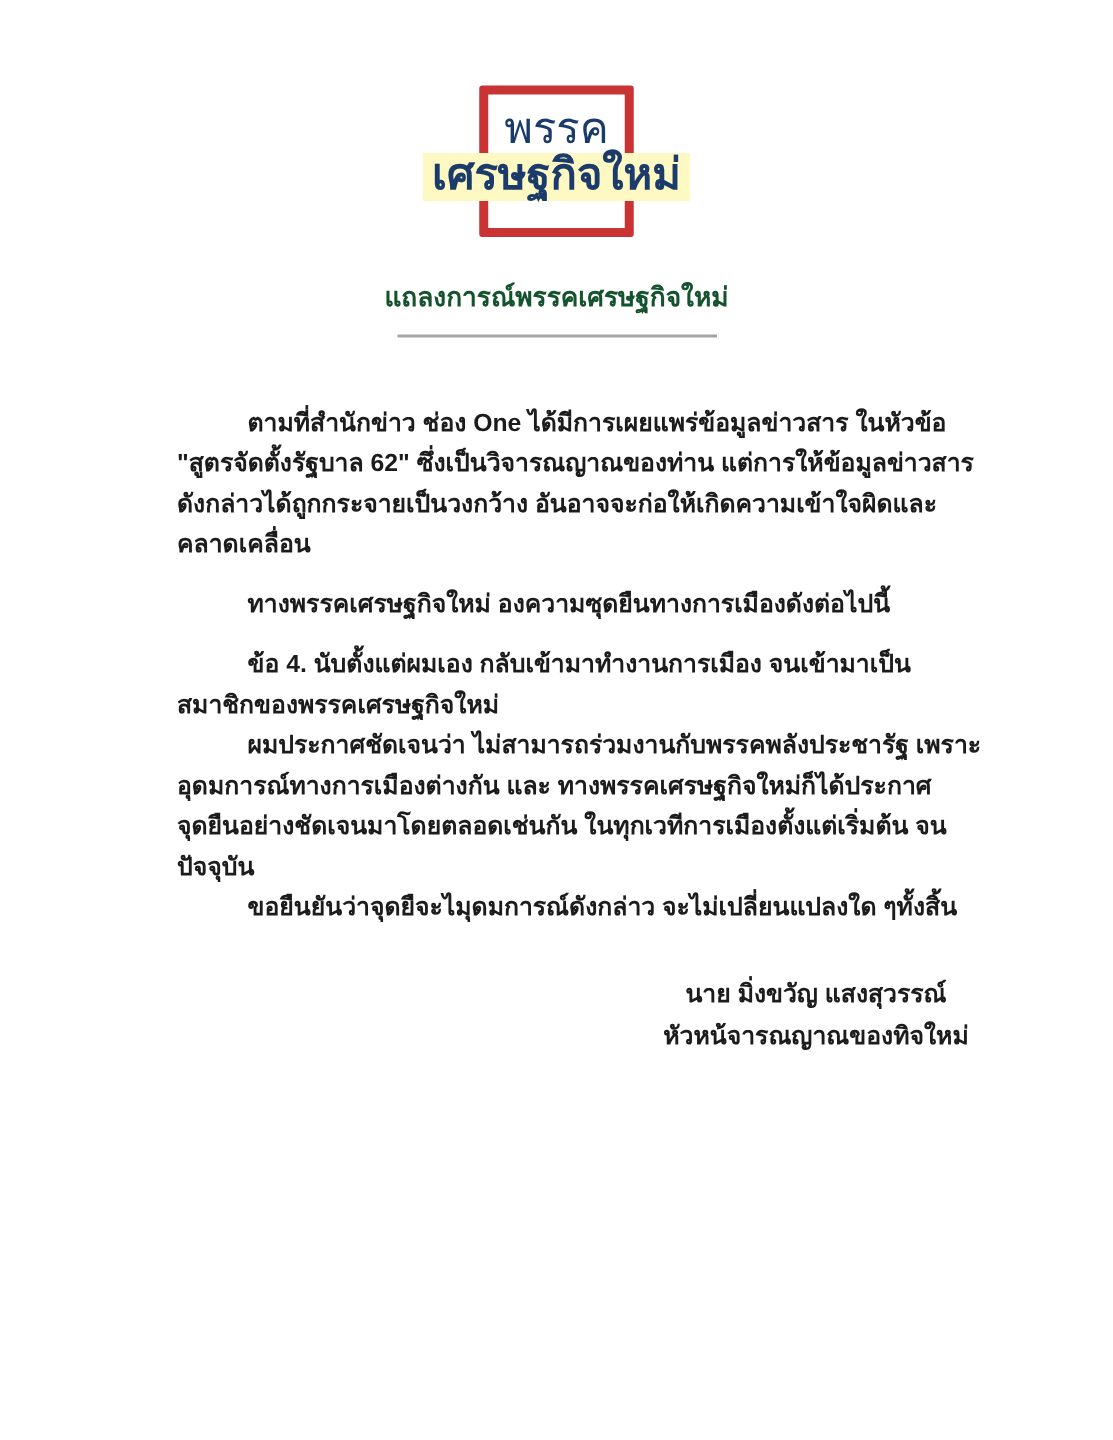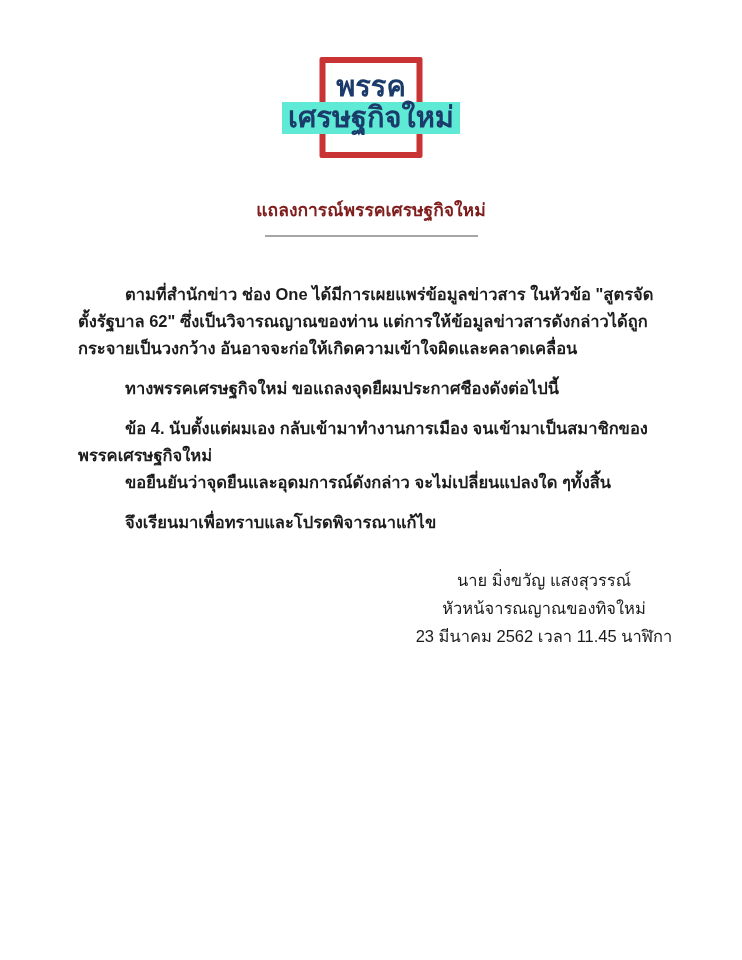--- a/index.html
+++ b/index.html
@@ -35,76 +35,76 @@
     z-index: 0;
   }
   .logo-word1 {
     position: absolute;
     top: 14px;
     left: 0;
     right: 0;
     text-align: center;
     font-size: 29px;
     line-height: 1.1;
-    font-weight: bold;
+    font-weight: normal;
     color: #1b3b6b;
     z-index: 1;
   }
   .logo-word2 {
     position: absolute;
     top: 45px;
     left: 50%;
     transform: translateX(-50%);
-    background: #5eead4;
+    background: #fef9c3;
     padding: 0 6px;
     white-space: nowrap;
     font-size: 29px;
     line-height: 1.1;
     font-weight: bold;
     color: #1b3b6b;
     z-index: 1;
   }
   
   .titles {
-    margin-top: 36px;
+    margin-top: 24px;
     text-align: center;
     font-size: 17.5px;
     font-weight: bold;
     line-height: 29px;
-    color: #7f1d1d;
+    color: #14532d;
   }
   .divider {
     width: 213px;
     height: 2px;
     background: #a6a6a6;
     margin: 10px auto 0 auto;
   }
   
   .content {
-    margin: 44px 87px 0 78px;
+    margin: 44px 87px 0 118px;
     font-size: 16.5px;
     font-weight: 600;
     line-height: 27px;
     color: #1c1c1c;
     text-align: left;
   }
   .para {
     margin: 0;
     text-indent: 47px;
   }
   .para.gap {
     margin-top: 13px;
   }
   
   .signature {
     margin: 30px 33px 0 auto;
     width: 330px;
     text-align: center;
     font-size: 16.5px;
-    font-weight: 400;
+    font-weight: 700;
     line-height: 28px;
     color: #1c1c1c;
   }
 </style>
 </head>
 <body>
 
 <div class="page">
 
   <div class="logo">
@@ -114,25 +114,24 @@
   </div>
 
   <div class="titles">
     <div>แถลงการณ์พรรคเศรษฐกิจใหม่</div>
   </div>
 
   <div class="divider"></div>
 
   <div class="content">
     <p class="para">ตามที่สำนักข่าว ช่อง One ได้มีการเผยแพร่ข้อมูลข่าวสาร ในหัวข้อ  "สูตรจัดตั้งรัฐบาล 62"  ซึ่ง​เป็นวิจารณญาณของท่าน  แต่การให้ข้อมูลข่าวสารดังกล่าวได้ถูกกระจายเป็นวงกว้าง อันอาจจะ​ก่อให้เกิดความเข้าใจผิดและคลาดเคลื่อน</p>
-    <p class="para gap">ทางพรรคเศรษฐกิจใหม่ ขอแถลงจุดยืผมประกาศชืองดังต่อไปนี้</p>
+    <p class="para gap">ทางพรรคเศรษฐกิจใหม่ องความซุดยืนทางการเมืองดังต่อไปนี้</p>
     <p class="para gap">ข้อ 4. นับตั้งแต่ผมเอง กลับเข้ามาทำงานการเมือง จนเข้ามาเป็นสมาชิกของพรรคเศรษฐกิจ​ใหม่</p>
-    <p class="para">ขอยืนยันว่าจุดยืนและอุดมการณ์ดังกล่าว จะไม่เปลี่ยนแปลงใด ๆทั้งสิ้น</p>
-    <p class="para gap">จึงเรียนมาเพื่อทราบและโปรดพิจารณาแก้ไข</p>
+    <p class="para">ผมประกาศชัดเจนว่า ไม่สามารถร่วมงานกับพรรคพลังประชารัฐ เพราะอุดมการณ์ทางการเมือง​ต่างกัน และ ทางพรรคเศรษฐกิจใหม่ก็ได้ประกาศจุดยืนอย่างชัดเจนมาโดยตลอดเช่นกัน ในทุกเวที​การเมืองตั้งแต่เริ่มต้น จนปัจจุบัน</p>
+    <p class="para">ขอยืนยันว่าจุดยืจะไมุดมการณ์ดังกล่าว จะไม่เปลี่ยนแปลงใด ๆทั้งสิ้น</p>
   </div>
 
   <div class="signature">
     <div>นาย มิ่งขวัญ แสงสุวรรณ์</div>
     <div>หัวหน้จารณญาณของทิจใหม่</div>
-    <div>23 มีนาคม 2562  เวลา 11.45 นาฬิกา</div>
   </div>
 
 </div>
 
 </body></html>

